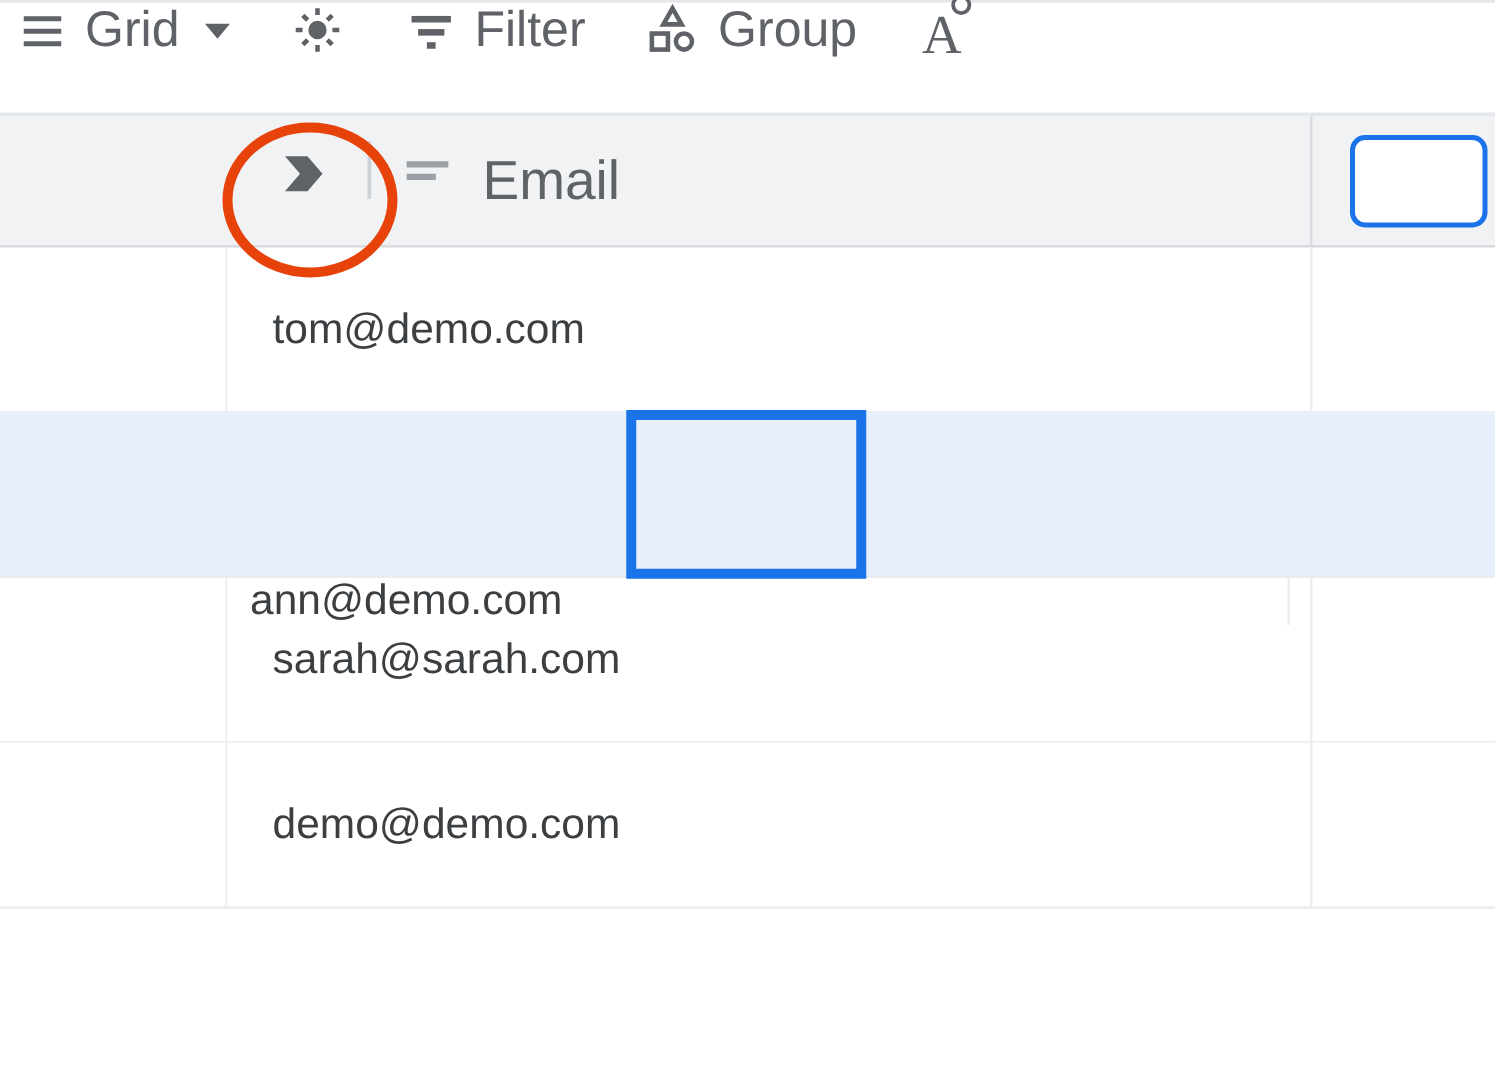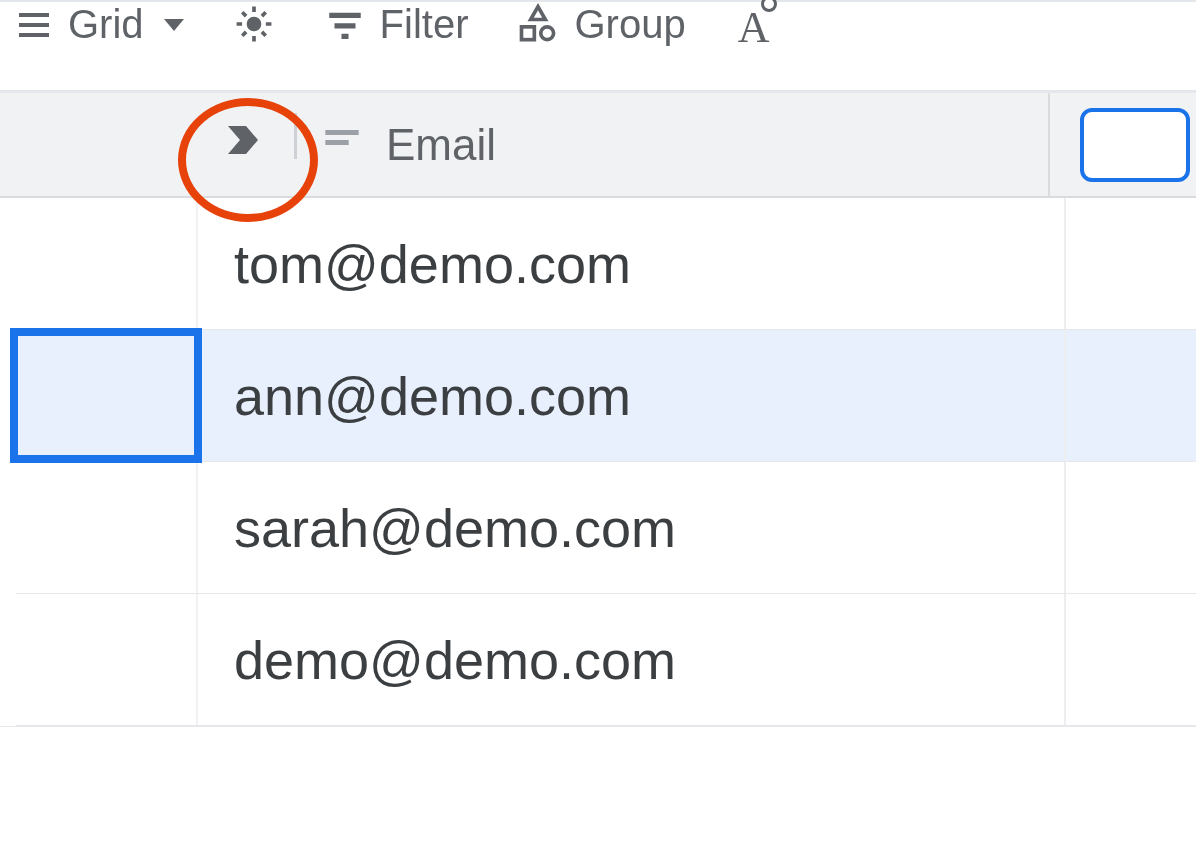--- a/index.html
+++ b/index.html
@@ -106,40 +106,40 @@
       z-index: 50;
     }
 
     
     .rows { }
     .row {
       height: 132px;
       border-bottom: 1px solid #e5e7ea;
       display: flex;
       align-items: center;
-      font-size: 54px;
+      font-size: 34px;
       color: #3c3f42;
-      margin-left: 16px;
     }
     .row .gutter {
       width: 182px;
       height: 100%;
       border-right: 2px solid #f1f2f4;
       flex-shrink: 0;
     }
     .row .cell-email {
       width: 868px;
       height: 100%;
       display: flex;
       align-items: center;
       padding-left: 36px;
       border-right: 2px solid #eceef0;
     }
     .row.selected {
       background: #e8f0fe;
+      flex-direction: column;
     }
     .row.selected .gutter {
       background: #e8f0fe;
       position: relative;
     }
     .sel-frame {
       position: absolute;
       left: -6px; top: -2px;
       right: -6px; bottom: -2px;
       border: 8px solid #1a73e8;
@@ -239,21 +239,21 @@
     <div class="gutter">
       <div class="sel-frame"></div>
     </div>
     <div class="cell-email">
       <span>ann@demo.com</span>
     </div>
   </div>
   <div class="row">
     <div class="gutter"></div>
     <div class="cell-email">
-      <span>sarah@demo.com</span>
+      <span>sarah@sarah.com</span>
     </div>
   </div>
   <div class="row">
     <div class="gutter"></div>
     <div class="cell-email">
       <span>demo@demo.com</span>
     </div>
   </div>
 </div>
 <div class="tail-space"></div>

